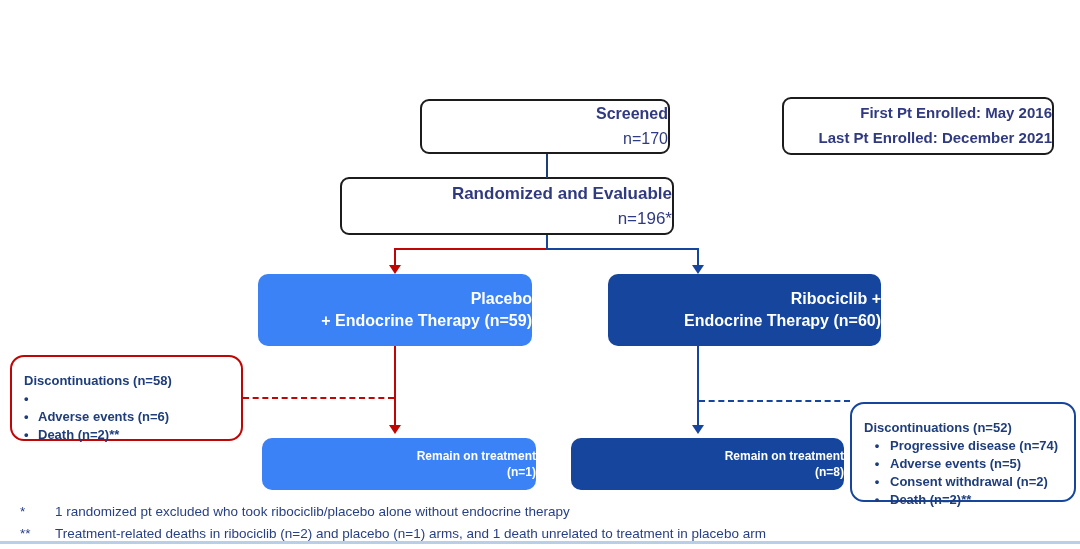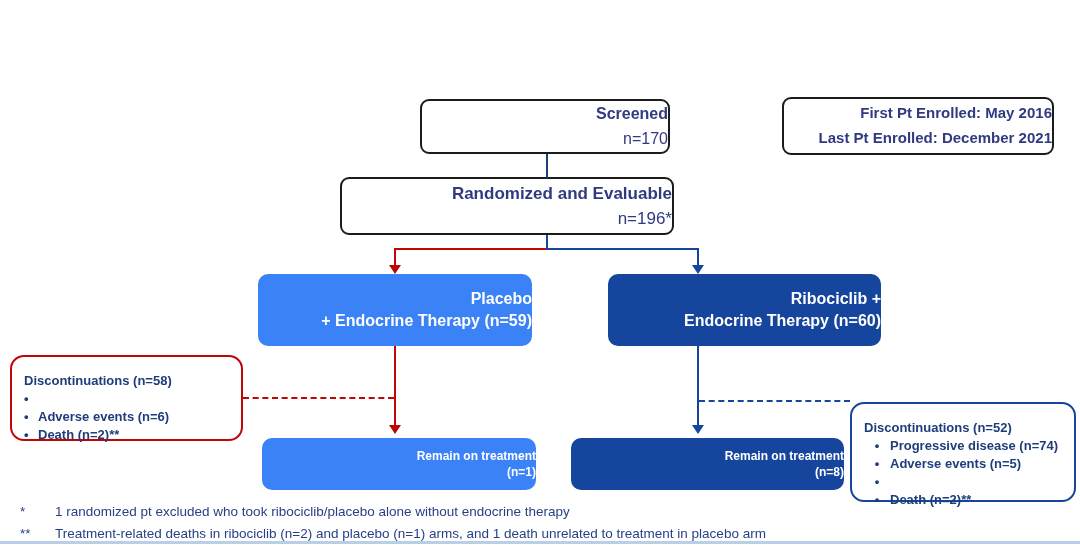--- a/index.html
+++ b/index.html
@@ -137,20 +137,21 @@
     <div class="li">
       <span class="dot">•</span>
       <span>Progressive disease (n=74)</span>
     </div>
     <div class="li">
       <span class="dot">•</span>
       <span>Adverse events (n=5)</span>
     </div>
     <div class="li">
       <span class="dot">•</span>
+      <span>Consent withdrawal (n=2)</span>
     </div>
     <div class="li">
       <span class="dot">•</span>
       <span>Death (n=2)**</span>
     </div>
   </div>
 
   <div class="box fill-red remain remain-red">
     <div>Remain on treatment</div>
     <div>(n=1)</div>

